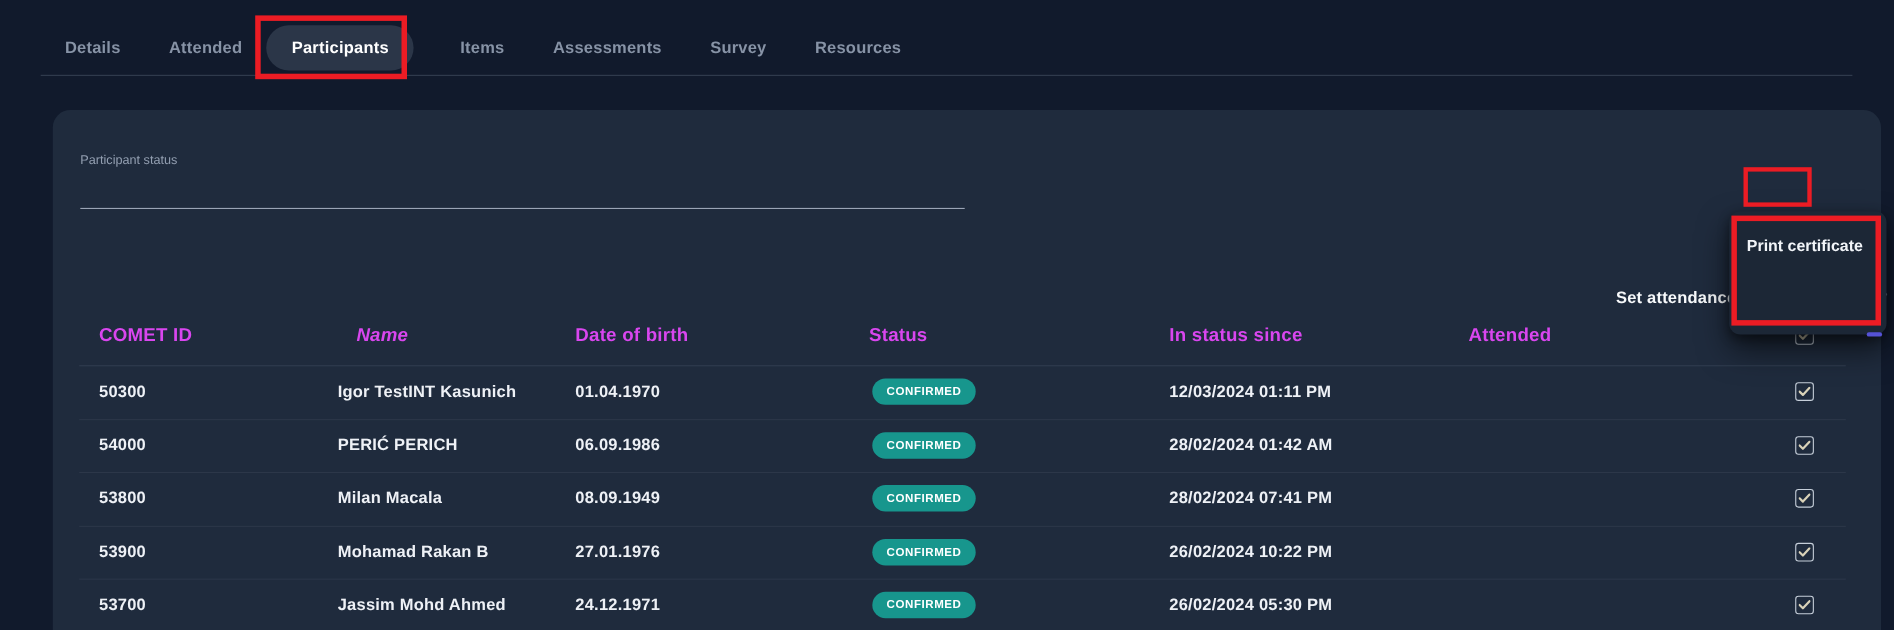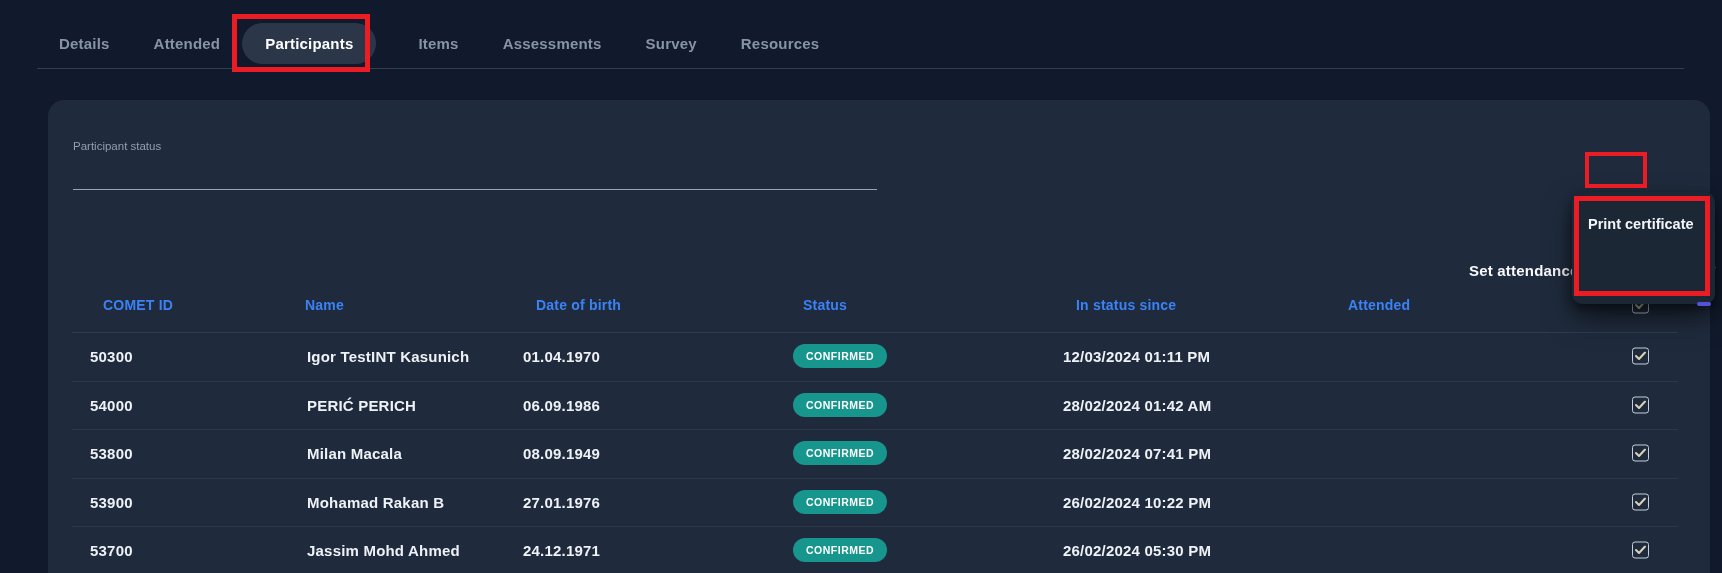--- a/index.html
+++ b/index.html
@@ -28,28 +28,28 @@
 
   
   .act{position:absolute;display:flex;align-items:center;cursor:pointer;}
   .act-label{color:#f7f9fb;font-size:15px;font-weight:700;letter-spacing:.2px;white-space:nowrap;}
   .chev{flex:none;}
   .set-att{left:1421px;top:156px;gap:12px;height:28px;}
   .print-btn{left:1600px;top:156px;gap:18px;height:28px;}
 
   
   .thead{position:absolute;left:24px;top:177px;width:1606px;height:55px;border-bottom:1px solid #303c4f;}
-  .hcell{position:absolute;top:50%;transform:translateY(-50%);color:#3b82f6;font-size:14px;font-weight:700;
-         letter-spacing:.2px;white-space:nowrap;margin-left:13px;}
+  .hcell{position:absolute;top:50%;transform:translateY(-50%);color:#d946ef;font-size:17px;font-weight:700;
+         letter-spacing:.2px;white-space:nowrap;}
   .trow{position:absolute;left:24px;width:1606px;height:48.5px;border-bottom:1px solid #2c3749;cursor:pointer;}
   .trow.last{border-bottom:none;}
   .cell{position:absolute;top:50%;transform:translateY(-50%);color:#eef1f6;font-size:15px;font-weight:700;
         letter-spacing:.2px;white-space:nowrap;}
   .c-id{left:18px;} .c-name{left:235px;} .c-dob{left:451px;} .c-since{left:991px;}
-  .h-id{left:18px;} .h-name{left:220px;} .h-dob{left:451px;} .h-status{left:718px;}
+  .h-id{left:18px;} .h-name{left:252px;font-style:italic;} .h-dob{left:451px;} .h-status{left:718px;}
   .h-since{left:991px;} .h-att{left:1263px;}
   .badge{position:absolute;left:721px;top:50%;transform:translateY(-50%);background:#17968d;color:#ffffff;
          font-size:10.5px;font-weight:700;letter-spacing:.5px;padding:6px 13px;border-radius:13px;white-space:nowrap;}
   .cbox{position:absolute;left:1560px;top:50%;transform:translateY(-50%);width:17px;height:17px;
         border:1.5px solid #c6cfda;border-radius:3px;box-sizing:border-box;display:flex;
         align-items:center;justify-content:center;cursor:pointer;background:transparent;}
 
   
   .dropdown{position:absolute;left:1572px;top:192px;width:143px;height:112px;background:#1c2736;
             border-radius:10px;z-index:20;padding-top:8px;box-sizing:border-box;

